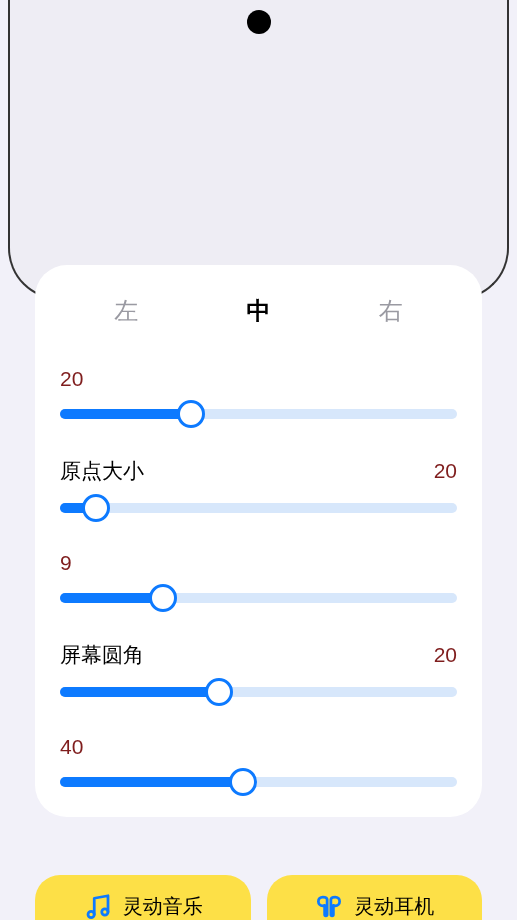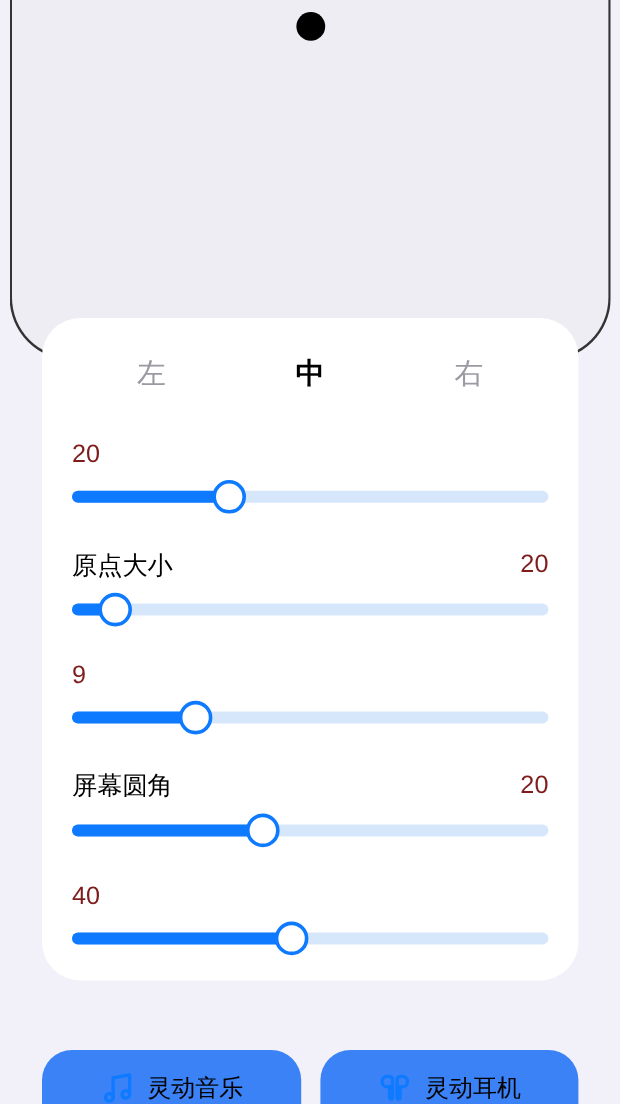--- a/index.html
+++ b/index.html
@@ -111,21 +111,21 @@
     .bottom-cards {
       position: absolute;
       bottom: 0;
       left: 35px;
       right: 35px;
       display: flex;
       gap: 16px;
     }
     .option-card {
       flex: 1;
-      background: #3b82f6;
+      background: #fde047;
       border-radius: 25px 25px 0 0;
       padding: 18px 12px 0 12px;
       height: 45px;
       display: flex;
       align-items: center;
       justify-content: center;
       gap: 10px;
       overflow: hidden;
       cursor: pointer;
     }

